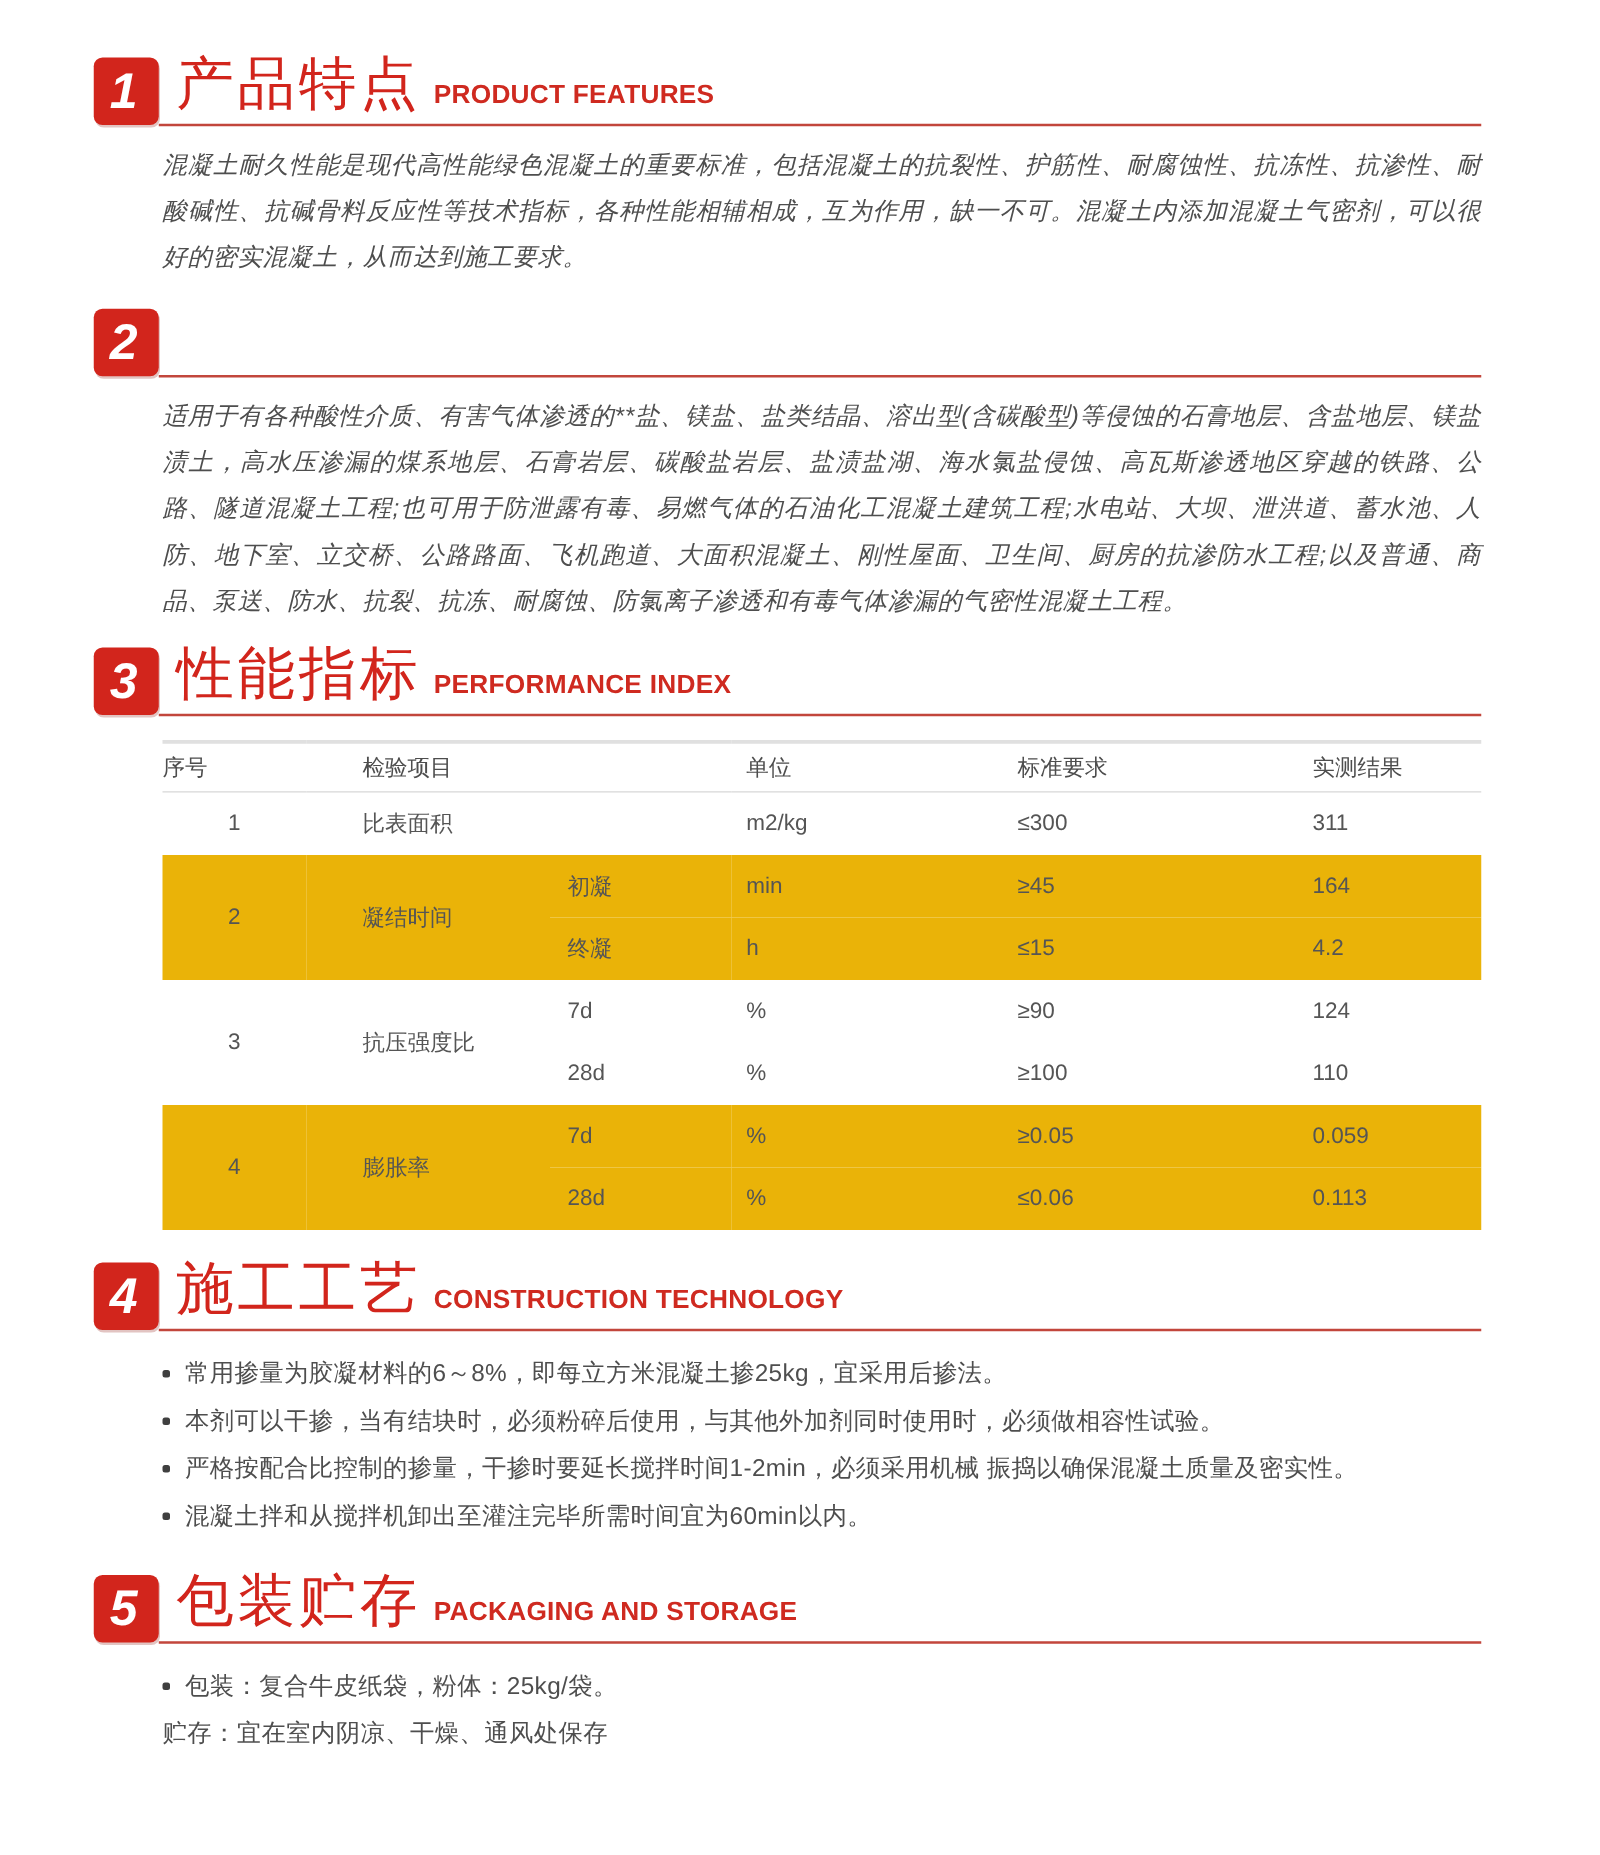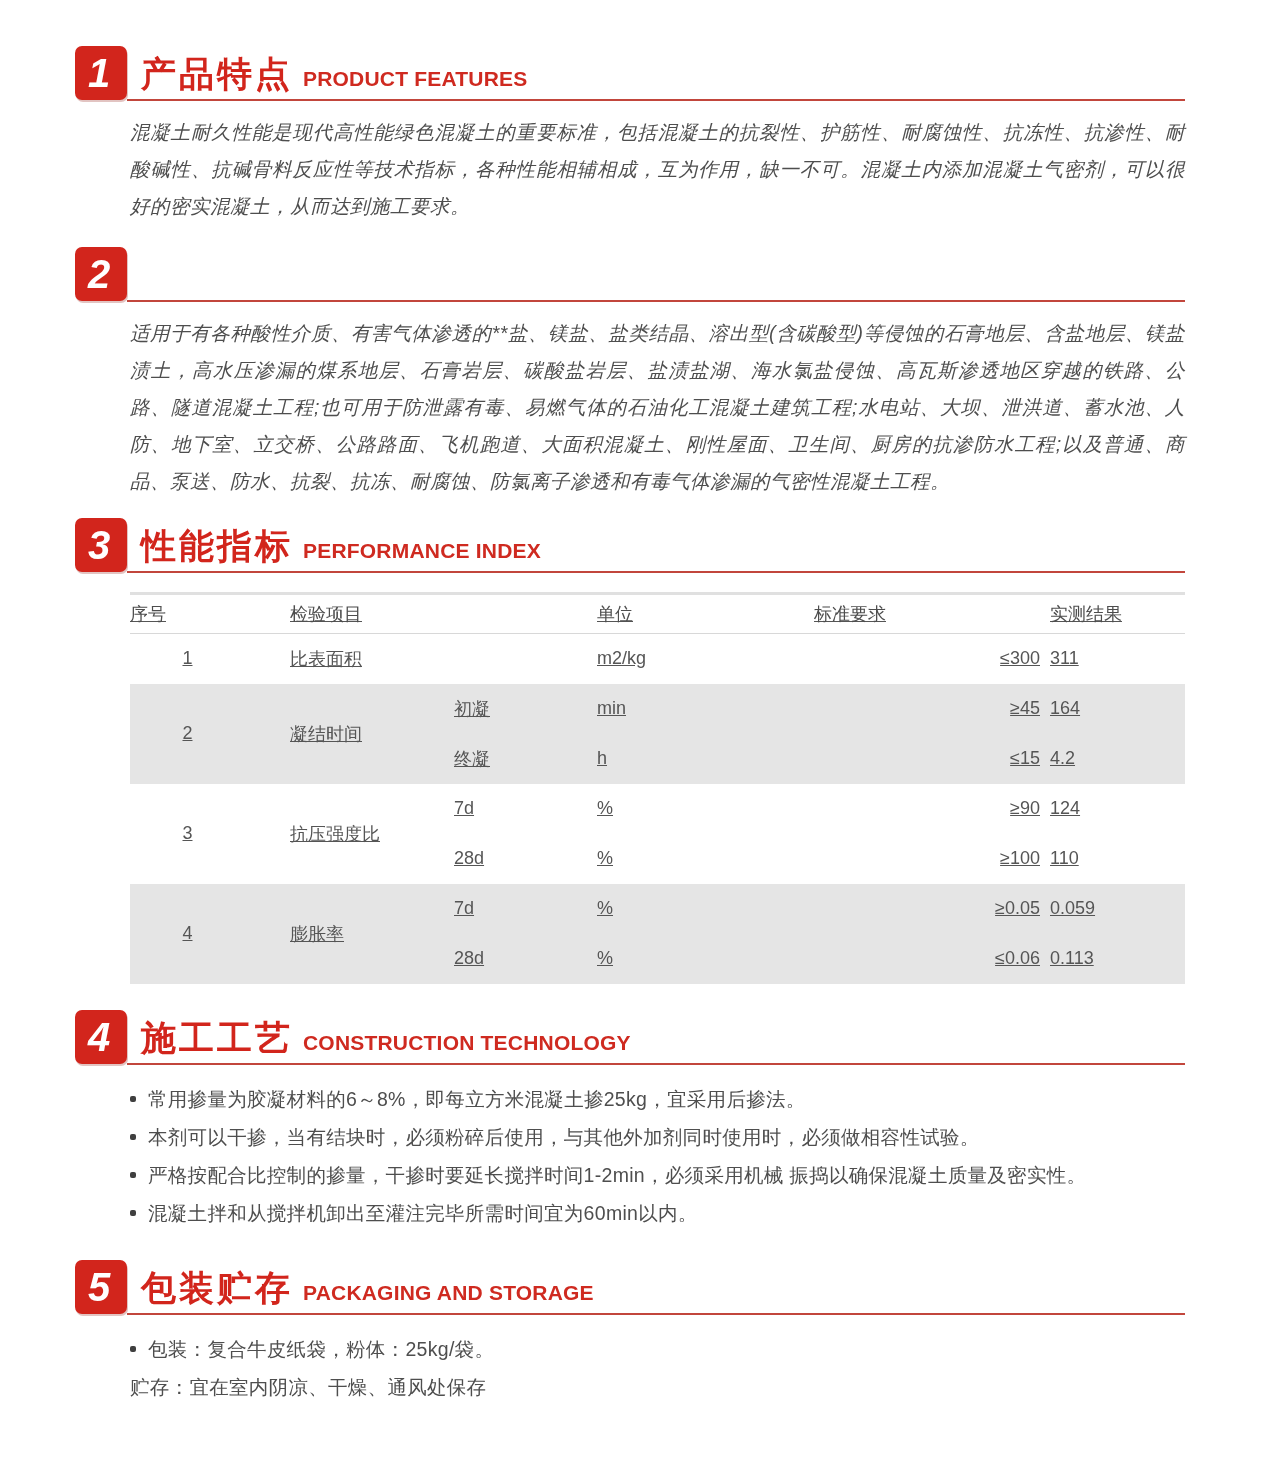--- a/index.html
+++ b/index.html
@@ -26,21 +26,21 @@
     display:flex; align-items:center; justify-content:center;
     z-index:2;
   }
   .sec-badge span {
     color:#ffffff; font-size:40px; font-weight:bold; font-style:italic;
     transform:translateX(-2px);
     line-height:1;
   }
   .sec-titles { position:absolute; left:66px; bottom:6px; white-space:nowrap; }
   .sec-title-zh {
-    color:#d2251c; font-size:35px; font-weight:bold; letter-spacing:3px;
+    color:#d2251c; font-size:46px; font-weight:normal; letter-spacing:3px;
     vertical-align:baseline;
   }
   .sec-title-en {
     color:#cf2a20; font-size:21px; font-weight:bold; margin-left:10px;
     letter-spacing:0.2px;
   }
 
   
   .sec-body { padding-left:55px; }
   .paragraph {
@@ -54,42 +54,41 @@
   .sec-3 { margin-top:18px; }
   .sec-4 { margin-top:26px; }
   .sec-5 { margin-top:30px; }
 
   
   .perf-table-wrap { margin-top:16px; }
   table.perf {
     width:1055px; border-collapse:collapse; table-layout:fixed;
     font-size:18px; color:#555;
     border-top:3px solid #e0e0e0;
-    text-decoration:underline;
   }
   table.perf col.c1 { width:115px; }
   table.perf col.c2 { width:195px; }
   table.perf col.c3 { width:145px; }
   table.perf col.c4 { width:215px; }
   table.perf col.c5 { width:240px; }
   table.perf col.c6 { width:145px; }
   table.perf th {
     font-weight:normal; font-size:18px; color:#4d4d4d;
     height:40px; text-align:left; vertical-align:middle;
     border-bottom:1px solid #d8d8d8;
   }
   table.perf td { height:50px; vertical-align:middle; }
   .cell-no   { text-align:center; }
   .cell-item { padding-left:45px; }
   .cell-sub  { padding-left:14px; }
   .cell-unit { padding-left:12px; }
-  .cell-std  { padding-left:14px;text-align:right; }
+  .cell-std  { padding-left:14px; }
   .cell-res  { padding-left:10px; }
   th.cell-no { text-align:center; }
-  tr.shaded td { background:#e5e5e5; }
+  tr.shaded td { background:#eab308; }
 
   
   ul.bullets { list-style:none; margin-top:14px; }
   ul.bullets li {
     display:flex; align-items:flex-start;
     font-size:19.5px; line-height:34px; color:#4e4e4e;
     margin-bottom:4px; letter-spacing:0.3px;
   }
   ul.bullets .dot {
     flex:0 0 auto; width:6px; height:6px; border-radius:2px;

